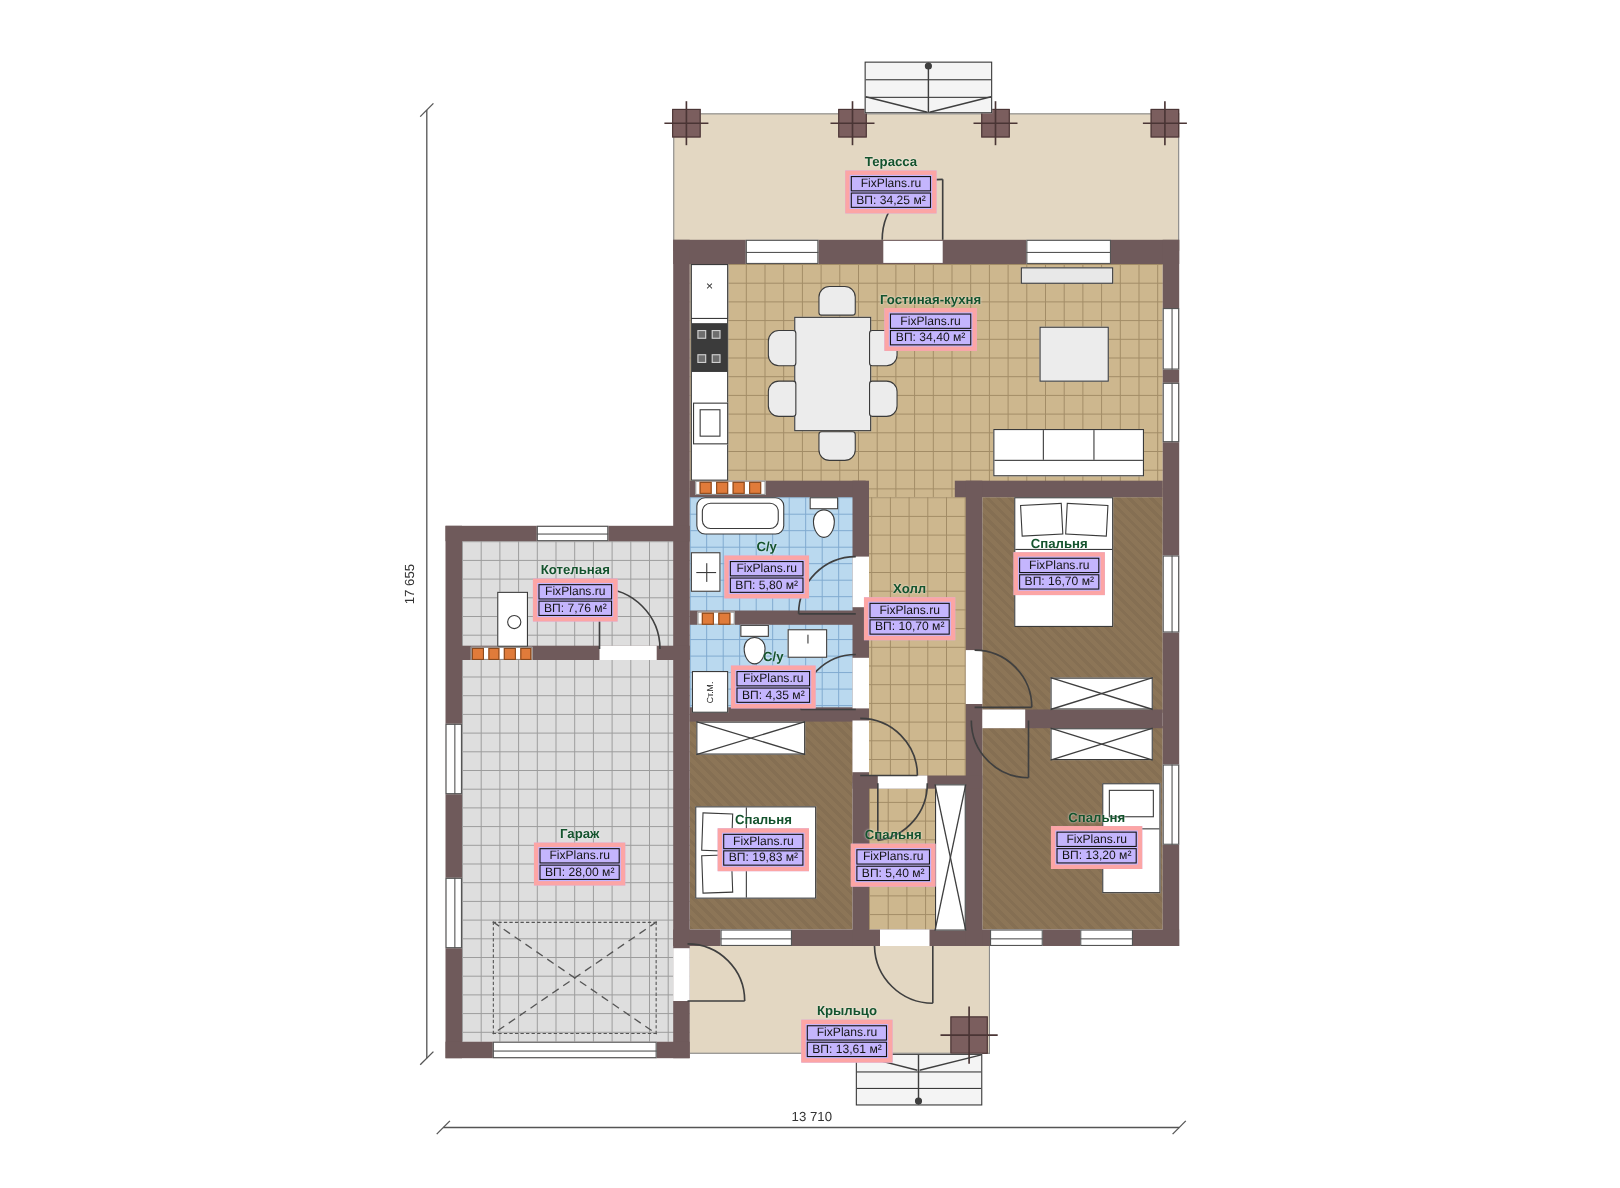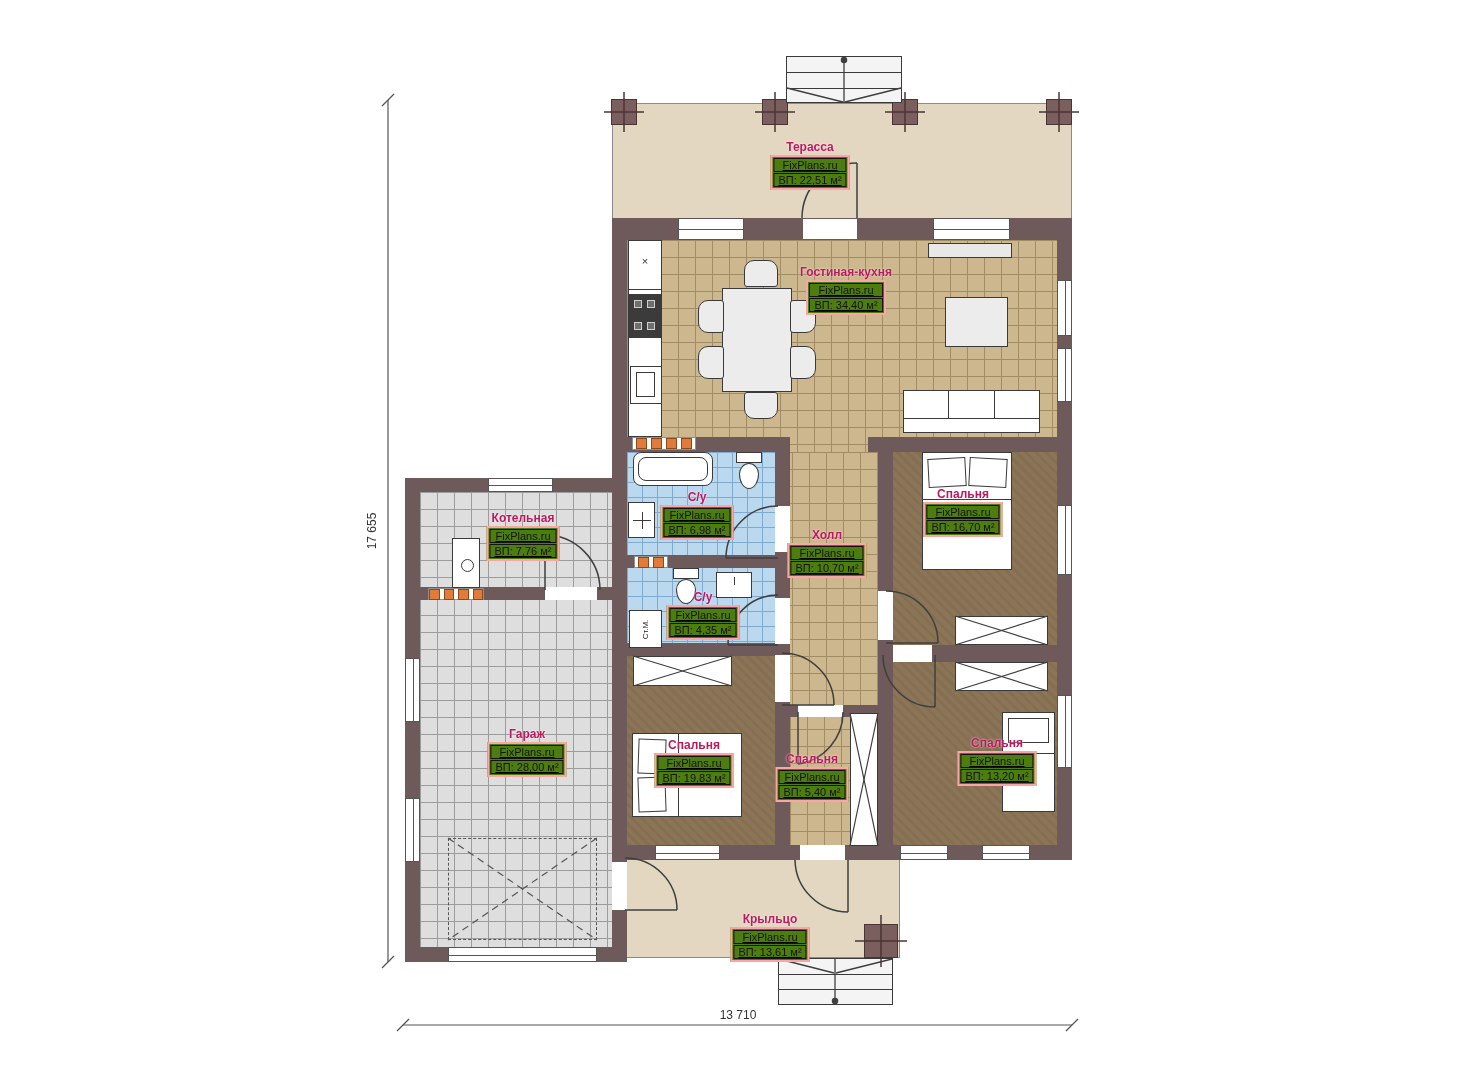--- a/index.html
+++ b/index.html
@@ -27,23 +27,23 @@
   .soft{background:#ececec;}
   .dark{background:#3b3b3b;}
   .line-h{position:absolute;height:0;border-top:1px solid #3a3a3a;z-index:21;}
   .line-v{position:absolute;width:0;border-left:1px solid #3a3a3a;z-index:21;}
   .rad{position:absolute;background:#fff;border:1px solid #8f8f8f;display:flex;gap:4px;
        align-items:center;justify-content:center;z-index:16;box-sizing:border-box;}
   .rad i{width:9px;height:9px;background:#e07b3a;border:1px solid #8a4a1e;display:block;}
   .col{position:absolute;background:#7b5e5e;border:1px solid #4a3535;box-sizing:border-box;z-index:18;}
   #linework{position:absolute;left:0;top:0;z-index:22;pointer-events:none;}
   .room-label{position:absolute;transform:translateX(-50%);text-align:center;z-index:30;}
-  .room-label .rname{font-weight:bold;font-size:12px;color:#be185d;margin-bottom:1px;white-space:nowrap;
+  .room-label .rname{font-weight:bold;font-size:12px;color:#14532d;margin-bottom:1px;white-space:nowrap;
        text-shadow:0 0 2px rgba(255,255,255,.9);}
-  .room-label .lbox{display:inline-block;background:#4d7c0f;border:2px solid #fca5a5;padding:1px;text-decoration:underline;}
+  .room-label .lbox{display:inline-block;background:#c4b5fd;border:4px solid #fca5a5;padding:1px;}
   .room-label .lrow{border:1px solid #141414;padding:0 4px;font-size:11px;color:#141414;white-space:nowrap;}
   .room-label .lrow + .lrow{margin-top:1px;}
   .dim-label{position:absolute;font-size:12px;color:#333;z-index:30;white-space:nowrap;}
   .vtext{position:absolute;font-size:8px;color:#222;transform:rotate(-90deg);transform-origin:center;
          width:100%;text-align:center;top:14px;left:0;}
   .burner{position:absolute;width:8px;height:8px;background:#6e6e6e;border:1px solid #cfcfcf;box-sizing:border-box;}
   .pillow{position:absolute;background:#fff;border:1px solid #3a3a3a;box-sizing:border-box;}
   .cabmark{position:absolute;left:0;right:0;top:14px;text-align:center;font-size:11px;color:#333;}
 </style>
 </head>
@@ -278,53 +278,53 @@
         <line x1="1066" y1="1031" x2="1078" y2="1019"></line>
     </g>
   </svg>
 
   <div class="dim-label" style="left:372px;top:531px;transform:translate(-50%,-50%) rotate(-90deg)">17 655</div>
   <div class="dim-label" style="left:738px;top:1008px;transform:translateX(-50%)">13 710</div>
 
   <div class="room-label" style="left:810px;top:140px">
     <div class="rname">Терасса</div>
     <div class="lbox"><div class="lrow">FixPlans.ru</div>
-    <div class="lrow">ВП: 22,51 м²</div></div>
+    <div class="lrow">ВП: 34,25 м²</div></div>
   </div>
   <div class="room-label" style="left:846px;top:265px">
     <div class="rname">Гостиная-кухня</div>
     <div class="lbox"><div class="lrow">FixPlans.ru</div>
     <div class="lrow">ВП: 34,40 м²</div></div>
   </div>
   <div class="room-label" style="left:523px;top:511px">
     <div class="rname">Котельная</div>
     <div class="lbox"><div class="lrow">FixPlans.ru</div>
     <div class="lrow">ВП: 7,76 м²</div></div>
   </div>
   <div class="room-label" style="left:697px;top:490px">
     <div class="rname">С/у</div>
     <div class="lbox"><div class="lrow">FixPlans.ru</div>
-    <div class="lrow">ВП: 6,98 м²</div></div>
+    <div class="lrow">ВП: 5,80 м²</div></div>
   </div>
   <div class="room-label" style="left:827px;top:528px">
     <div class="rname">Холл</div>
     <div class="lbox"><div class="lrow">FixPlans.ru</div>
     <div class="lrow">ВП: 10,70 м²</div></div>
   </div>
   <div class="room-label" style="left:963px;top:487px">
     <div class="rname">Спальня</div>
     <div class="lbox"><div class="lrow">FixPlans.ru</div>
     <div class="lrow">ВП: 16,70 м²</div></div>
   </div>
   <div class="room-label" style="left:703px;top:590px">
     <div class="rname">С/у</div>
     <div class="lbox"><div class="lrow">FixPlans.ru</div>
     <div class="lrow">ВП: 4,35 м²</div></div>
   </div>
-  <div class="room-label" style="left:527px;top:727px">
+  <div class="room-label" style="left:527px;top:751px">
     <div class="rname">Гараж</div>
     <div class="lbox"><div class="lrow">FixPlans.ru</div>
     <div class="lrow">ВП: 28,00 м²</div></div>
   </div>
   <div class="room-label" style="left:694px;top:738px">
     <div class="rname">Спальня</div>
     <div class="lbox"><div class="lrow">FixPlans.ru</div>
     <div class="lrow">ВП: 19,83 м²</div></div>
   </div>
   <div class="room-label" style="left:812px;top:752px">

